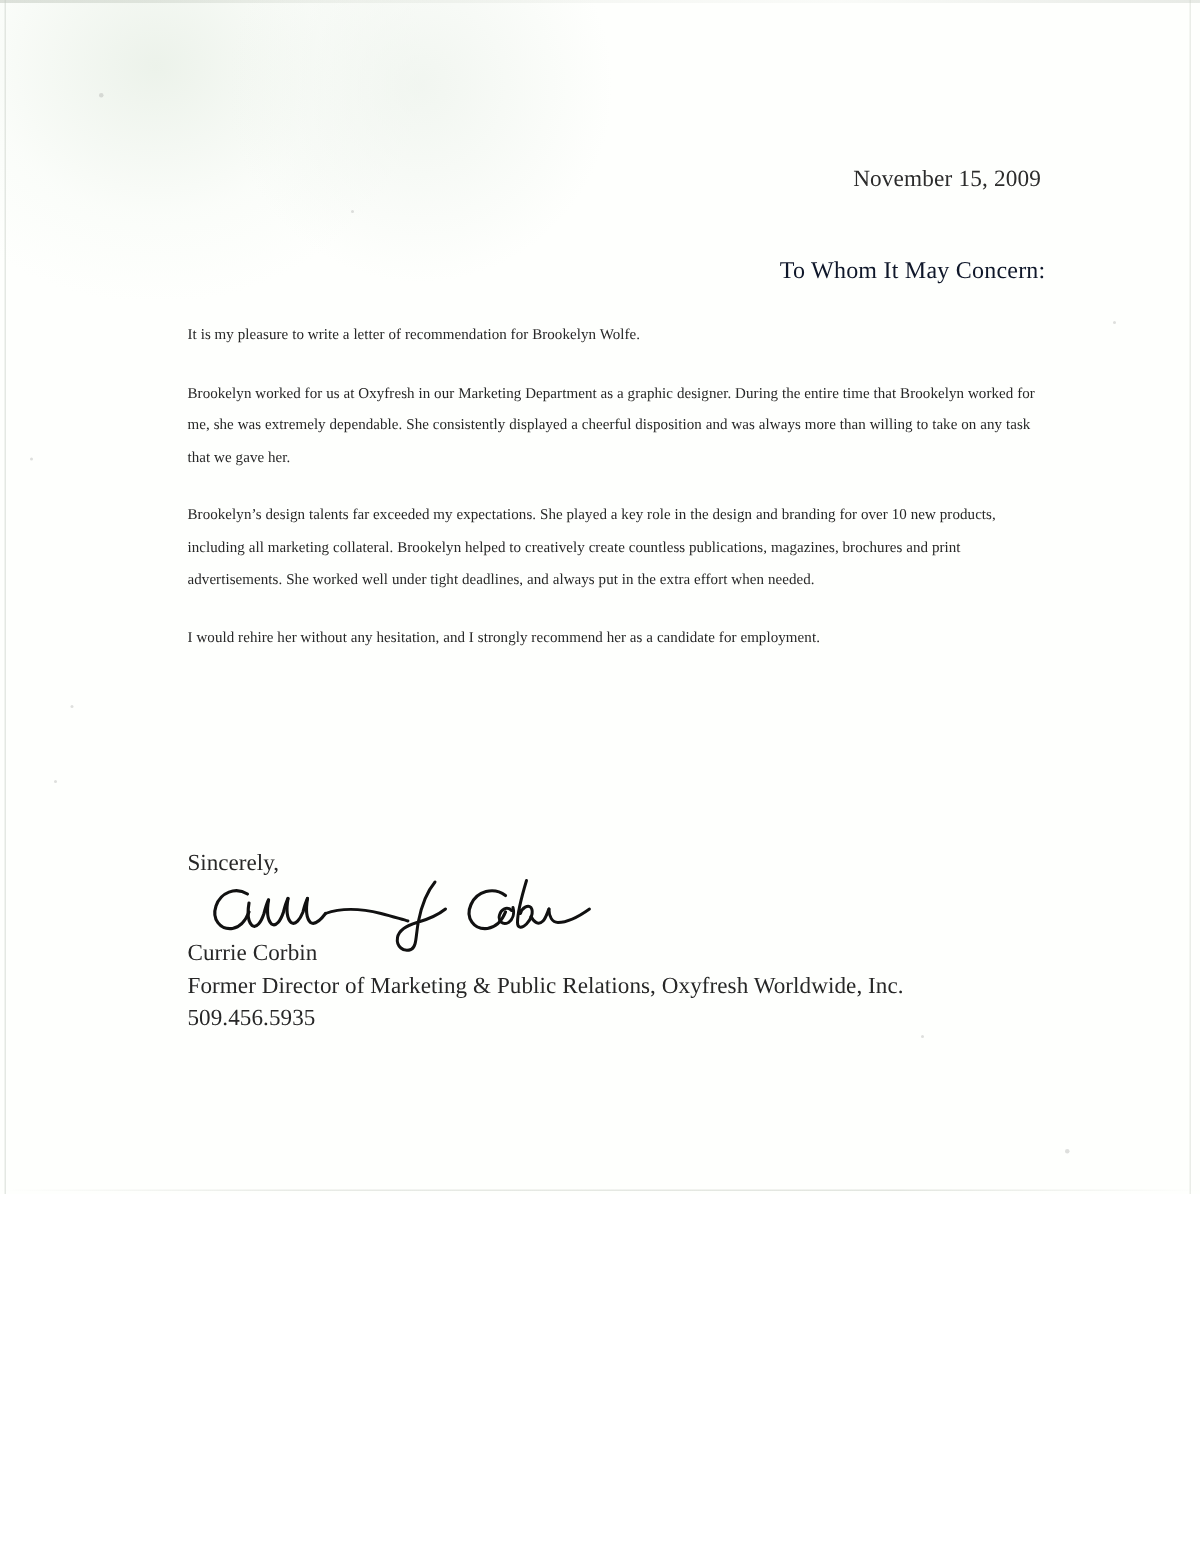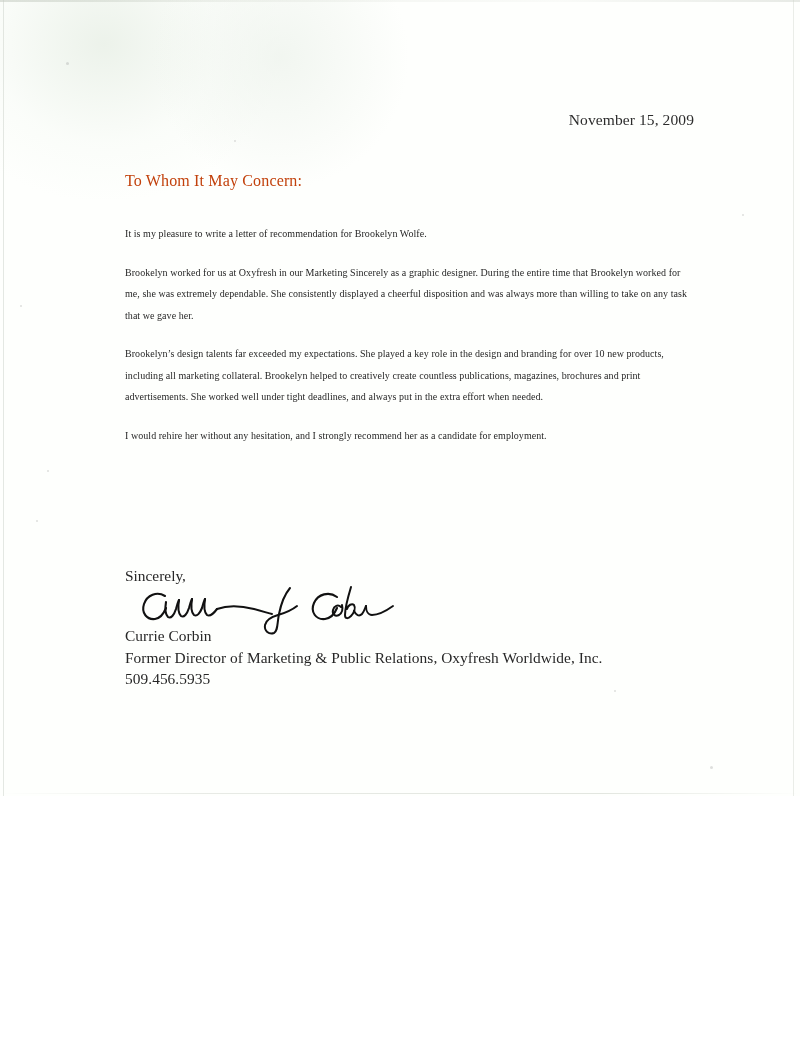--- a/index.html
+++ b/index.html
@@ -90,23 +90,24 @@
   .body-block {
     position: absolute;
     top: 170px;
     left: 125px;
     width: 572px;
   }
 
   .salutation {
     font-size: 16px;
     line-height: 21px;
-    margin: 0 0 32px 0;
+    margin: 0 0 22px 0;
     letter-spacing: 0.15px;
-    color: #c2410c;
+    color: #0f172a;
+    text-align: right;
   }
 
   p.para {
     font-size: 10px;
     line-height: 21.5px;
     margin: 0 0 17px 0;
     letter-spacing: 0.05px;
     color: #272727;
     text-align: left;
     font-family: Liberation Serif, serif;
@@ -178,21 +179,21 @@
   <div class="speck" style="top:1002px;left:205px;width:2px;height:2px;"></div>
 
   <div class="content">
 
     <div class="date-line">November 15, 2009</div>
 
     <div class="body-block">
       <div class="salutation">To Whom It May Concern:</div>
 
       <p class="para">It is my pleasure to write a letter of recommendation for Brookelyn Wolfe.</p>
-      <p class="para">Brookelyn worked for us at Oxyfresh in our Marketing Sincerely as a graphic designer. During the entire time that Brookelyn worked for me, she was extremely dependable. She consistently displayed a cheerful disposition and was always more than willing to take on any task that we gave her.</p>
+      <p class="para">Brookelyn worked for us at Oxyfresh in our Marketing Department as a graphic designer. During the entire time that Brookelyn worked for me, she was extremely dependable. She consistently displayed a cheerful disposition and was always more than willing to take on any task that we gave her.</p>
       <p class="para">Brookelyn’s design talents far exceeded my expectations. She played a key role in the design and branding for over 10 new products, including all marketing collateral. Brookelyn helped to creatively create countless publications, magazines, brochures and print advertisements. She worked well under tight deadlines, and always put in the extra effort when needed.</p>
       <p class="para">I would rehire her without any hesitation, and I strongly recommend her as a candidate for employment.</p>
     </div>
 
     <div class="closing">Sincerely,</div>
 
     <div class="signature-wrap">
       <svg viewBox="0 0 260 54" xmlns="http://www.w3.org/2000/svg" aria-hidden="true">
         <g fill="none" stroke="#111111" stroke-linecap="round" stroke-linejoin="round">
 

